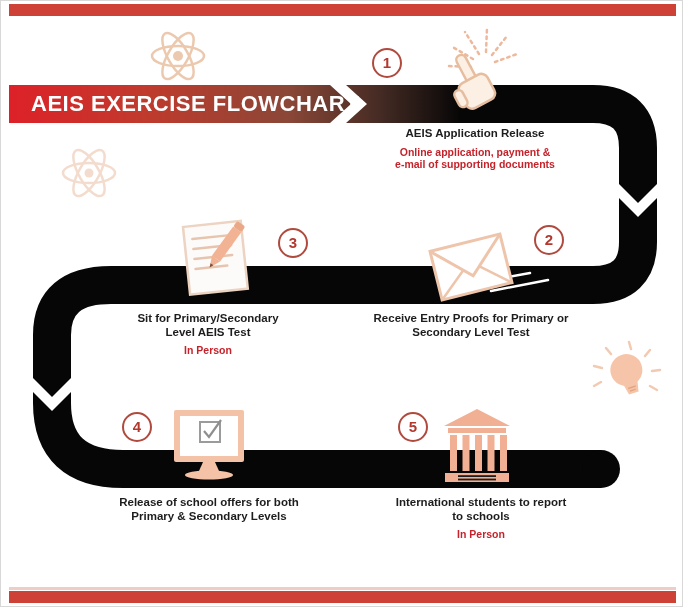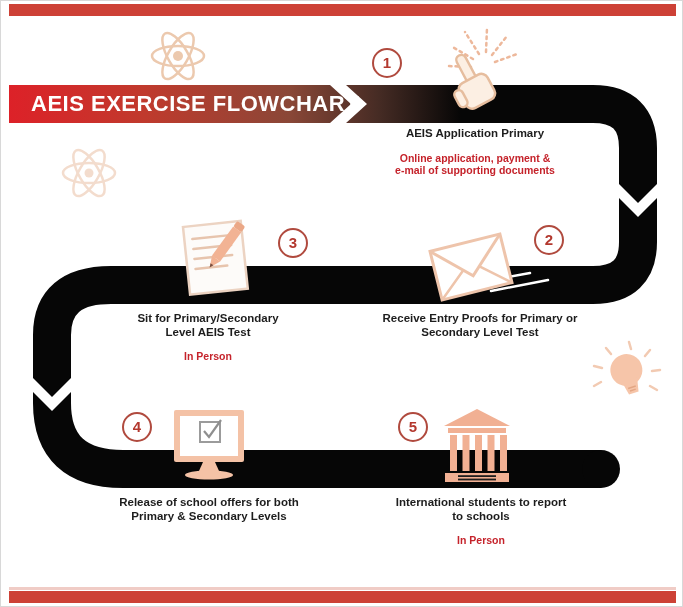--- a/index.html
+++ b/index.html
@@ -8,21 +8,21 @@
   .bar{position:absolute;left:8px;width:667px;}
   #top-bar{top:3px;height:12px;}
   #bottom-bar-soft{top:586px;height:3px;background:#f0ccc6;}
   #bottom-bar{top:590px;height:12px;}
   #banner-title{position:absolute;left:30px;top:92px;width:300px;text-align:center;
     color:#ffffff;font-weight:bold;font-size:22px;letter-spacing:.5px;line-height:22px;white-space:nowrap;}
   .marker{position:absolute;width:26px;height:26px;border:2px solid #b04a3e;border-radius:50%;
     color:#b3382e;font-weight:bold;font-size:15px;text-align:center;line-height:26px;background:#ffffff;}
   .step-text{position:absolute;text-align:center;}
   .step-title{color:#1d1d1d;font-weight:bold;font-size:11.5px;line-height:13.5px;white-space:pre-line;}
-  .step-sub{margin-top:11px;color:#c5232b;font-weight:bold;font-size:10.5px;line-height:12px;white-space:pre-line;}
+  .step-sub{margin-top:5px;color:#c5232b;font-weight:bold;font-size:10.5px;line-height:12px;white-space:pre-line;}
 </style>
 </head>
 <body>
 
 <div id="stage">
 
   <div id="top-bar" class="bar" style="background:#cd4136"></div>
   <div id="bottom-bar-soft" class="bar"></div>
   <div id="bottom-bar" class="bar" style="background:#cd4136"></div>
 
@@ -151,25 +151,25 @@
     <rect x="16" y="69.6" width="38" height="1.8" fill="#1d1d1d"></rect>
   </svg>
 
   <div class="marker" style="left:371px;top:47px">1</div>
   <div class="marker" style="left:533px;top:224px">2</div>
   <div class="marker" style="left:277px;top:227px">3</div>
   <div class="marker" style="left:121px;top:411px">4</div>
   <div class="marker" style="left:397px;top:411px">5</div>
 
   <div class="step-text" style="left:374px;top:126px;width:200px">
-    <div class="step-title">AEIS Application Primary</div>
+    <div class="step-title">AEIS Application Release</div>
     <div class="step-sub">Online application, payment &amp;
 e-mail of supporting documents</div>
   </div>
-  <div class="step-text" style="left:364px;top:311px;width:230px">
+  <div class="step-text" style="left:355px;top:311px;width:230px">
     <div class="step-title">Receive Entry Proofs for Primary or
 Secondary Level Test</div>
   </div>
   <div class="step-text" style="left:107px;top:311px;width:200px">
     <div class="step-title">Sit for Primary/Secondary
 Level AEIS Test</div>
     <div class="step-sub">In Person</div>
   </div>
   <div class="step-text" style="left:103px;top:495px;width:210px">
     <div class="step-title">Release of school offers for both

